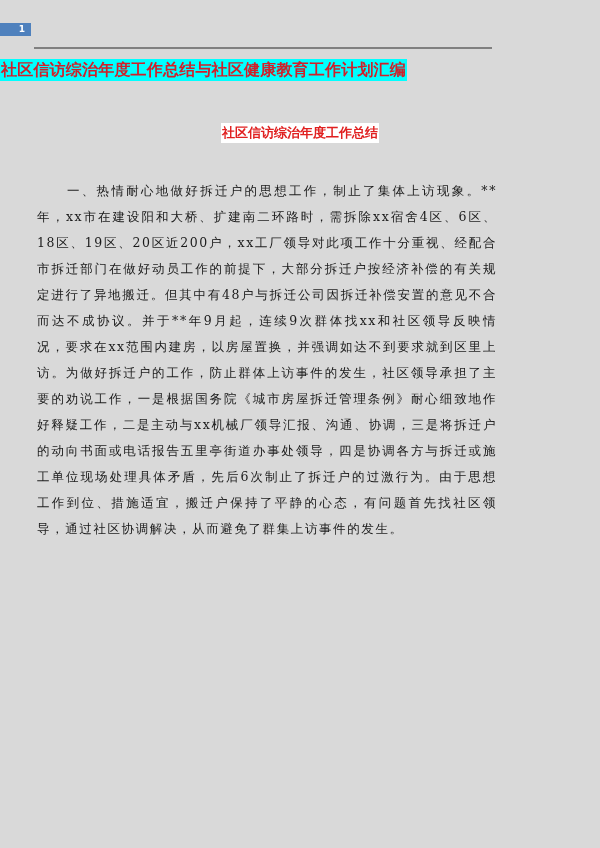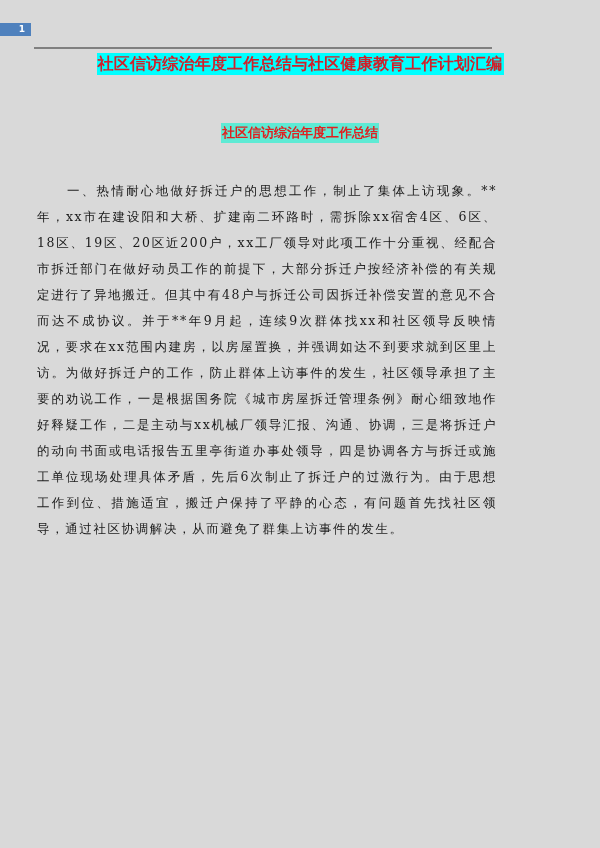--- a/index.html
+++ b/index.html
@@ -35,44 +35,43 @@
       position: absolute;
       left: 34px;
       top: 47px;
       width: 458px;
       height: 2px;
       background: #808080;
     }
     .doc-title-wrap {
       position: absolute;
       left: 0;
-      top: 53px;
+      top: 59px;
       width: 600px;
-      text-align: center;
     }
     .doc-title {
       display: inline-block;
       background: #00ffff;
       color: #d0202a;
       font-size: 16px;
       font-weight: bold;
       line-height: 22px;
       padding: 0 1px;
       letter-spacing: 0.2px;
     }
     .section-title-wrap {
       position: absolute;
       left: 0;
       top: 122px;
       width: 600px;
       text-align: center;
     }
     .section-title {
       display: inline-block;
-      background: #5eead4;
+      background: #ffffff;
       color: #e02020;
       font-size: 13px;
       font-weight: bold;
       line-height: 20px;
       padding: 0 1px;
     }
     .body-text {
       position: absolute;
       left: 37px;
       top: 178px;

